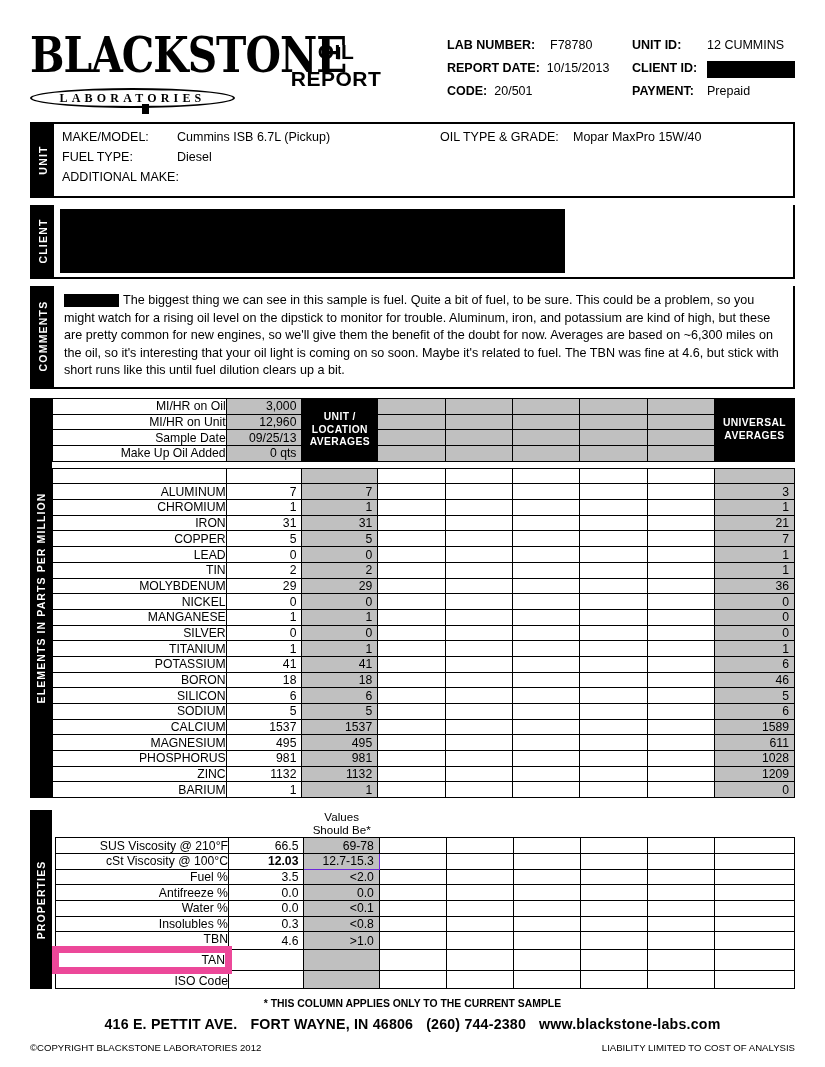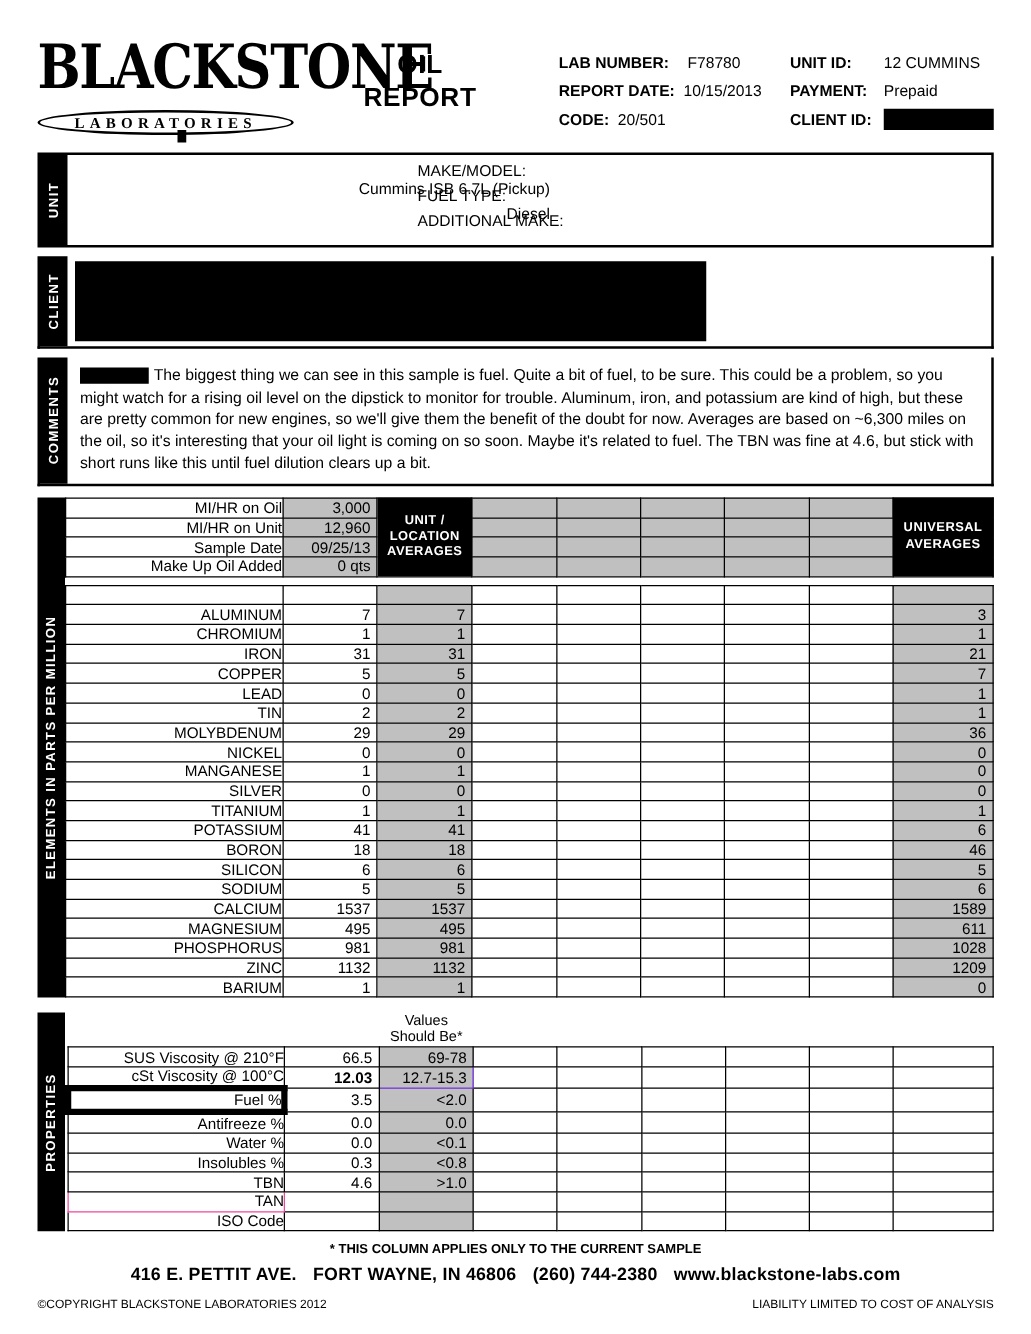--- a/index.html
+++ b/index.html
@@ -70,21 +70,21 @@
   }
   .meta {
     flex: 1;
     display: flex;
     padding-top: 12px;
     padding-left: 16px;
     font-size: 12.5px;
   }
   .meta-col { display: flex; flex-direction: column; }
   .meta-col.left { width: 185px; }
-  .meta-row { display: flex; height: 23px; align-items: center; white-space: nowrap; margin-left: 24px; }
+  .meta-row { display: flex; height: 23px; align-items: flex-start; white-space: nowrap; margin-left: 24px; }
   .meta-lbl { font-weight: bold; }
   .meta-val { font-weight: normal; margin-left: 7px; }
   .meta-lbl.w1 { width: 96px; }
   .meta-lbl.w2 { width: 68px; }
   .redact { background: #000; display: inline-block; height: 15px; vertical-align: middle; }
 
   
   .sec {
     margin: 0 30px;
     border: 2px solid #000;
@@ -107,21 +107,21 @@
     font-size: 10.5px;
     font-weight: bold;
     letter-spacing: 1.2px;
   }
   .sec-body { flex: 1; padding: 6px 0 6px 8px; }
 
   
   .unit-grid { display: flex; font-size: 12.5px; }
   .unit-col { display: flex; flex-direction: column; }
   .unit-col.a { width: 378px; }
-  .unit-row { height: 20px; display: flex; align-items: flex-end; white-space: nowrap; flex-direction: column; }
+  .unit-row { height: 20px; display: flex; align-items: flex-start; white-space: nowrap; }
   .u-lbl { font-weight: normal; }
   .u-val { margin-left: 9px; }
   .u-lbl.w1 { width: 106px; }
   .u-lbl.w2 { width: 124px; }
 
   
   .client-body { padding: 0; height: 72px; position: relative; }
   .client-redact {
     position: absolute;
     left: 6px; top: 4px;
@@ -245,26 +245,26 @@
           <span class="meta-lbl">CODE:</span>
           <span class="meta-val">20/501</span>
         </div>
       </div>
       <div class="meta-col">
         <div class="meta-row">
           <span class="meta-lbl w2">UNIT ID:</span>
           <span class="meta-val">12 CUMMINS</span>
         </div>
         <div class="meta-row">
+          <span class="meta-lbl w2">CLIENT ID:</span>
+          <span class="redact" style="width:88px;margin-left:7px;height:17px;"></span>
+        </div>
+        <div class="meta-row">
           <span class="meta-lbl w2">PAYMENT:</span>
           <span class="meta-val">Prepaid</span>
-        </div>
-        <div class="meta-row">
-          <span class="meta-lbl w2">CLIENT ID:</span>
-          <span class="redact" style="width:88px;margin-left:7px;height:17px;"></span>
         </div>
       </div>
     </div>
   </div>
 
   <div class="sec" style="margin-top:6px;">
     <div class="vlabel">
       <span>UNIT</span>
     </div>
     <div class="sec-body">
@@ -277,20 +277,24 @@
           <div class="unit-row">
             <span class="u-lbl w1">FUEL TYPE:</span>
             <span class="u-val">Diesel</span>
           </div>
           <div class="unit-row">
             <span class="u-lbl w1">ADDITIONAL MAKE:</span>
             <span class="u-val"></span>
           </div>
         </div>
         <div class="unit-col">
+          <div class="unit-row">
+            <span class="u-lbl w2">OIL TYPE &amp; GRADE:</span>
+            <span class="u-val">Mopar MaxPro 15W/40</span>
+          </div>
         </div>
       </div>
     </div>
   </div>
 
   <div class="sec" style="margin-top:7px;">
     <div class="vlabel">
       <span>CLIENT</span>
     </div>
     <div class="sec-body client-body">
@@ -659,21 +663,21 @@
             <td class="num-cell bold-val" style="border:1px solid #000">12.03</td>
             <td class="num-cell shade" style="border:1px solid #6d28d9">12.7-15.3</td>
             <td style="border:1px solid #000"></td>
             <td style="border:1px solid #000"></td>
             <td style="border:1px solid #000"></td>
             <td style="border:1px solid #000"></td>
             <td style="border:1px solid #000"></td>
             <td style="border:1px solid #000"></td>
           </tr>
           <tr>
-            <td class="name-cell" style="border:5px solid #000000;height:15.7px">Fuel %</td>
+            <td class="name-cell" style="border:1px solid #000000;height:15.7px">Fuel %</td>
             <td class="num-cell" style="border:1px solid #000">3.5</td>
             <td class="num-cell shade" style="border:1px solid #000">&lt;2.0</td>
             <td style="border:1px solid #000"></td>
             <td style="border:1px solid #000"></td>
             <td style="border:1px solid #000"></td>
             <td style="border:1px solid #000"></td>
             <td style="border:1px solid #000"></td>
             <td style="border:1px solid #000"></td>
           </tr>
           <tr>
@@ -714,21 +718,21 @@
             <td class="num-cell" style="border:1px solid #000">4.6</td>
             <td class="num-cell shade" style="border:1px solid #000">&gt;1.0</td>
             <td style="border:1px solid #000"></td>
             <td style="border:1px solid #000"></td>
             <td style="border:1px solid #000"></td>
             <td style="border:1px solid #000"></td>
             <td style="border:1px solid #000"></td>
             <td style="border:1px solid #000"></td>
           </tr>
           <tr>
-            <td class="name-cell" style="border:1px solid #ec4899;height:15.7px">TAN</td>
+            <td class="name-cell" style="border:7px solid #ec4899;height:15.7px">TAN</td>
             <td class="num-cell" style="border:1px solid #000"></td>
             <td class="num-cell shade" style="border:1px solid #000"></td>
             <td style="border:1px solid #000"></td>
             <td style="border:1px solid #000"></td>
             <td style="border:1px solid #000"></td>
             <td style="border:1px solid #000"></td>
             <td style="border:1px solid #000"></td>
             <td style="border:1px solid #000"></td>
           </tr>
           <tr>

